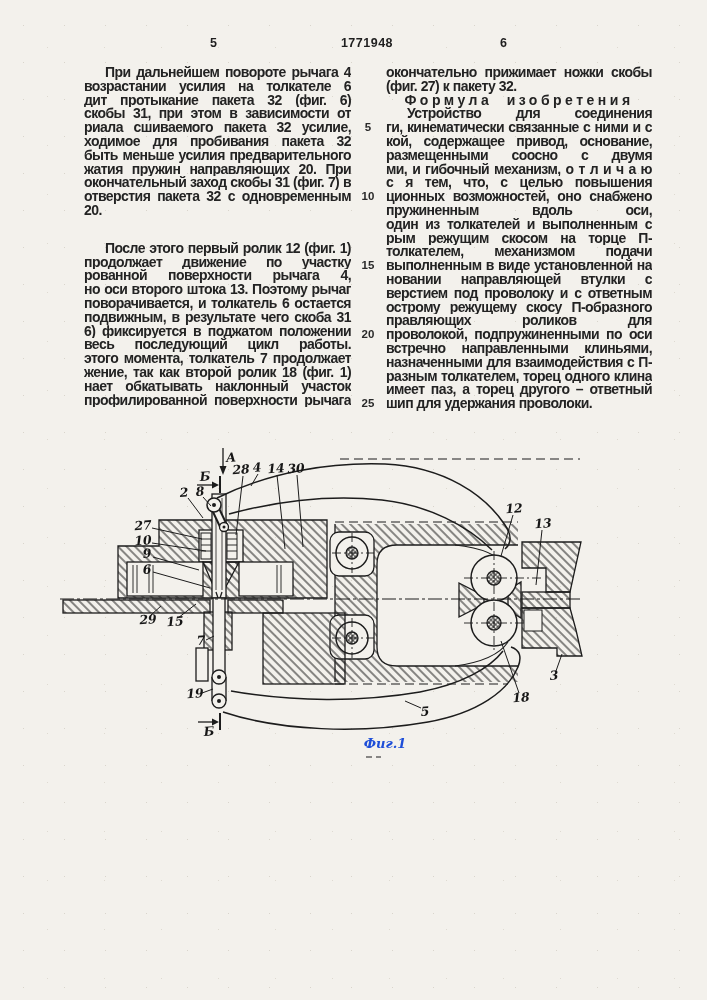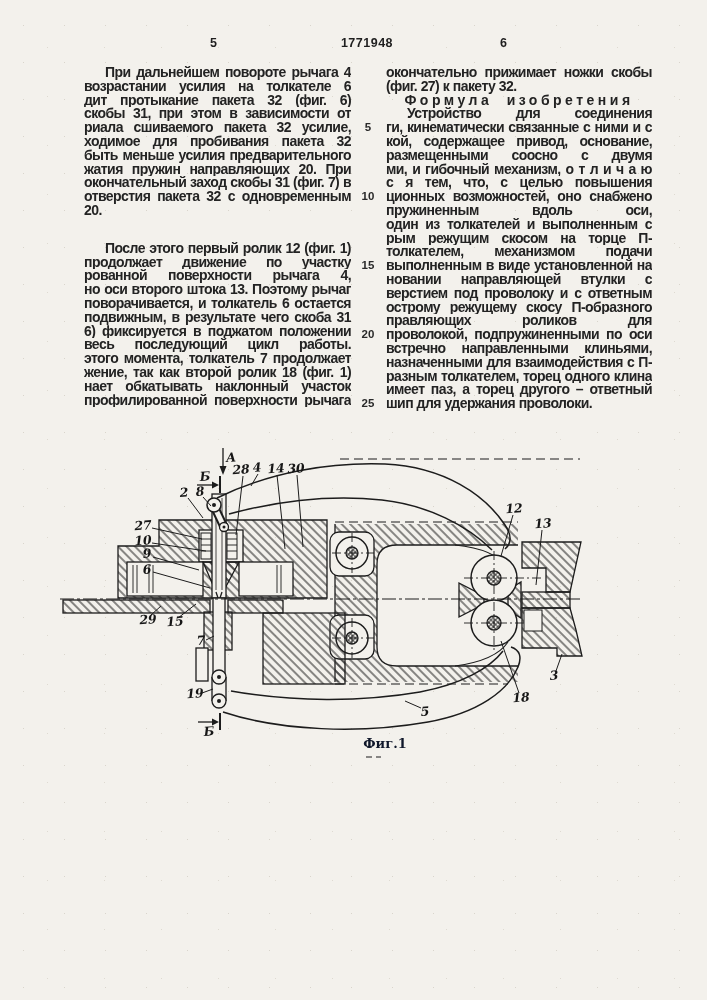--- a/index.html
+++ b/index.html
@@ -27,21 +27,21 @@
   .tline.indent{text-indent:21px;}
   .heading{text-align:center;letter-spacing:3.5px;word-spacing:7px;height:13.8px;font-weight:bold;}
   .lineno{position:absolute;left:356px;width:24px;text-align:center;
           font-size:11.5px;font-weight:bold;color:#2a2a2a;}
   #figure{position:absolute;left:50px;top:440px;width:650px;height:330px;}
   #figure svg{position:absolute;left:0;top:0;}
   .plabel{position:absolute;transform:translate(-50%,-55%) rotate(-4deg);
           font-family:"DejaVu Serif", serif;font-style:italic;font-weight:bold;
           font-size:12.5px;color:#161616;white-space:nowrap;}
   #fig-caption{position:absolute;left:300px;top:296px;width:70px;text-align:center;
-          font-family:"DejaVu Serif", serif;font-weight:bold;font-size:13px;color:#0f172a;}
+          font-family:"DejaVu Serif", serif;font-style:italic;font-weight:bold;font-size:13px;color:#1d4ed8;}
 </style>
 </head>
 <body>
 
 <div class="hdr" id="hdr-left">5</div>
 <div class="hdr" id="hdr-center">1771948</div>
 <div class="hdr" id="hdr-right">6</div>
 
 <div class="col" id="left-col">
     <div>

